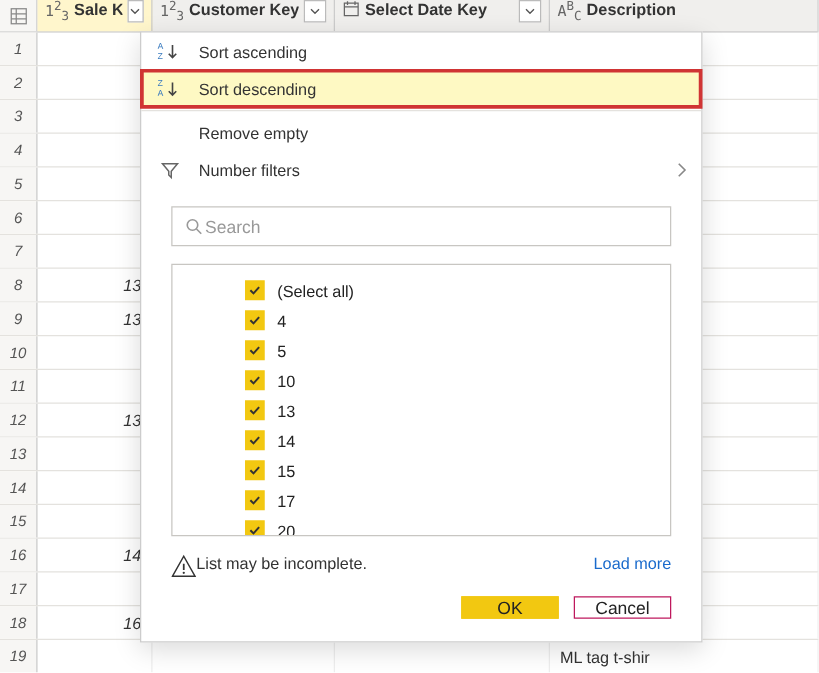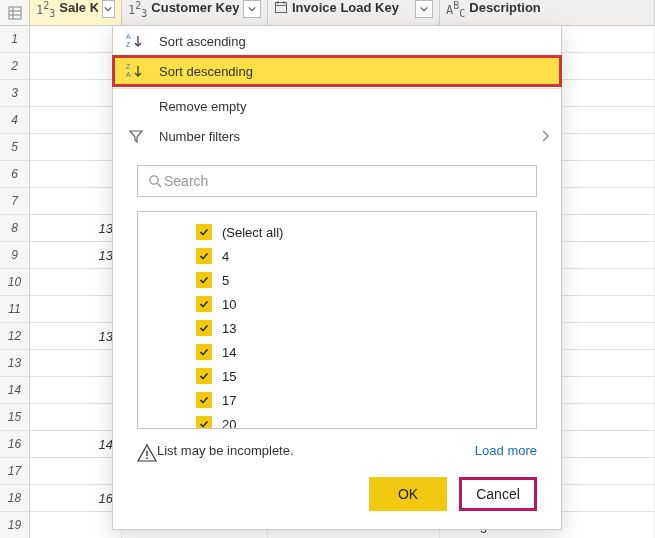--- a/index.html
+++ b/index.html
@@ -91,21 +91,21 @@
   .menu-item {
     display:flex; align-items:center;
     height:30px;
     padding:2px 12px 2px 10px;
     gap:10px;
     color:#333;
   }
   .menu-item.highlight {
     outline:3px solid #d03434;
     outline-offset:-2px;
-    background:#fde047;
+    background:#fef9c3;
   }
   .menu-icon { width:26px; display:flex; align-items:center; justify-content:center; color:#666; }
   .menu-sep { height:1px; background:#e4e2de; margin:2px 0; }
   .menu-item .chev { margin-left:auto; color:#888; }
 
   .search-wrap { padding:14px 24px 6px; }
   .search {
     display:flex; align-items:center;
     height:32px;
     border:1px solid #c8c6c2;
@@ -141,23 +141,23 @@
     display:flex; 
     padding:10px 24px 4px; 
     color:#333;
   }
   .notice .load { margin-left:auto; color:#1a6bcc; cursor:pointer;padding-left:12px; }
   .btns {
     display:flex; justify-content:flex-end; gap:12px;
     padding:10px 24px 18px;
   }
   .btn {
-    height:34px; min-width:78px;
+    height:18px; min-width:78px;
     display:flex; align-items:center; justify-content:center;
-    border:3px solid #be185d;
+    border:1px solid #be185d;
     background:#fff;
     font-size:14px;
     cursor:pointer;
   }
   .btn.primary { background:#f2c811; border-color:#f2c811; }
 
   
   svg { display:block; }
 </style>
 </head>
@@ -195,21 +195,21 @@
 
   <div class="col-header w-date">
     <span class="type">
       <svg width="14" height="14" viewBox="0 0 14 14">
           <rect x="1.5" y="2.5" width="11" height="10" fill="none" stroke="#666"></rect>
           <line x1="1.5" y1="5.5" x2="12.5" y2="5.5" stroke="#666"></line>
           <line x1="4" y1="1" x2="4" y2="4" stroke="#666"></line>
           <line x1="10" y1="1" x2="10" y2="4" stroke="#666"></line>
         </svg>
     </span>
-    <span class="label">Invoice Load Key</span>
+    <span class="label">Select Date Key</span>
     <span class="dd">
       <svg viewBox="0 0 10 10">
           <path d="M1 3 L5 7 L9 3" fill="none" stroke="#555" stroke-width="1.4"></path>
         </svg>
     </span>
   </div>
 
   <div class="col-header w-desc">
     <span class="type">A<sup>B</sup><sub>C</sub></span>
     <span class="label">Description</span>

